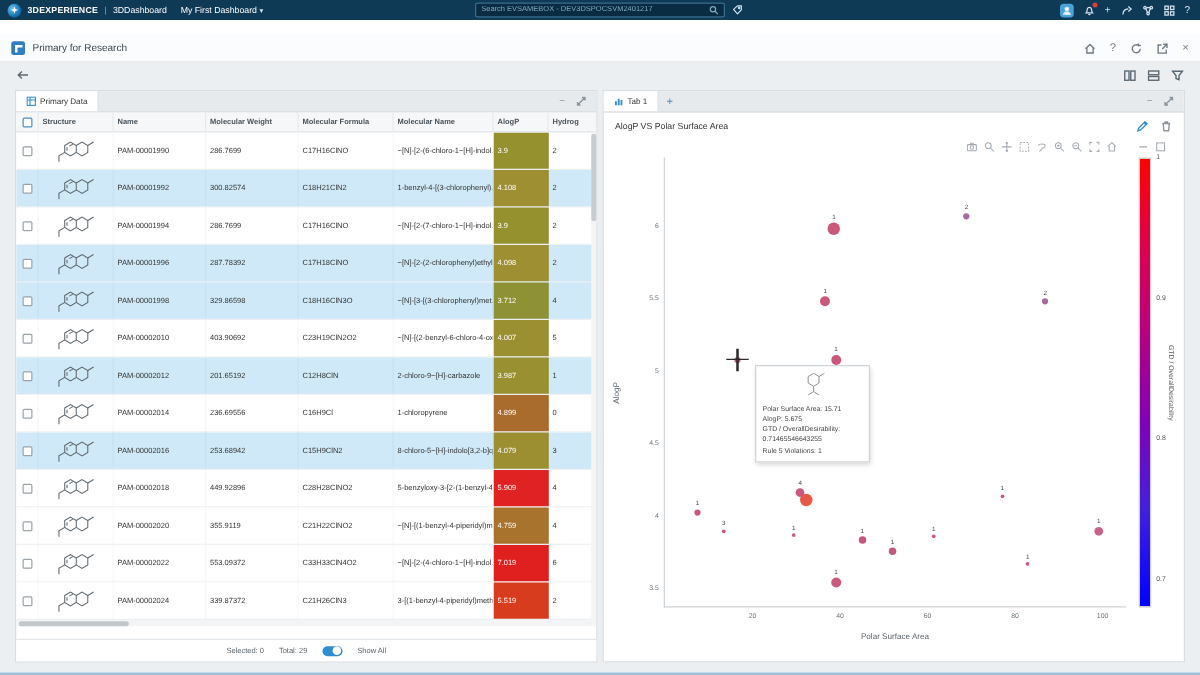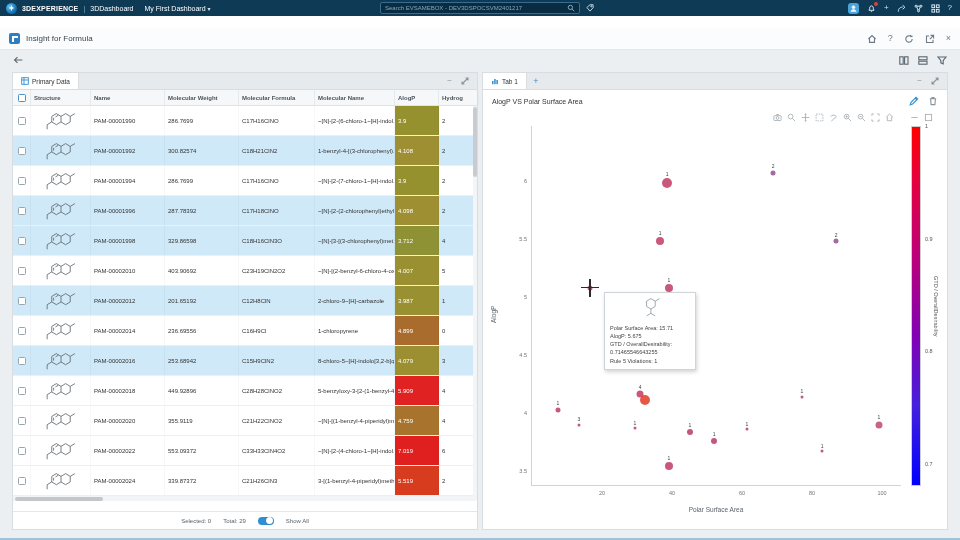--- a/index.html
+++ b/index.html
@@ -194,21 +194,21 @@
         </svg>
     </span>
     <span class="tb-ic tb-txt">?</span>
   </div>
 </div>
 
 <div class="gapstrip"></div>
 
 <div class="appbar">
   <span class="app-ic"></span>
-  <span class="appbar-title">Insight for Formula</span>
+  <span class="appbar-title">Primary for Research</span>
   <div class="appbar-right">
     <span class="ab-ic">
       <svg viewBox="0 0 10 10">
           <path d="M1.4 5 L5 1.6 L8.6 5 M2.5 4.5 V8.4 H7.5 V4.5"></path>
         </svg>
     </span>
     <span class="ab-txt">?</span>
     <span class="ab-ic">
       <svg viewBox="0 0 10 10">
           <path d="M8.2 5 A3.2 3.2 0 1 1 6.9 2.4"></path>

